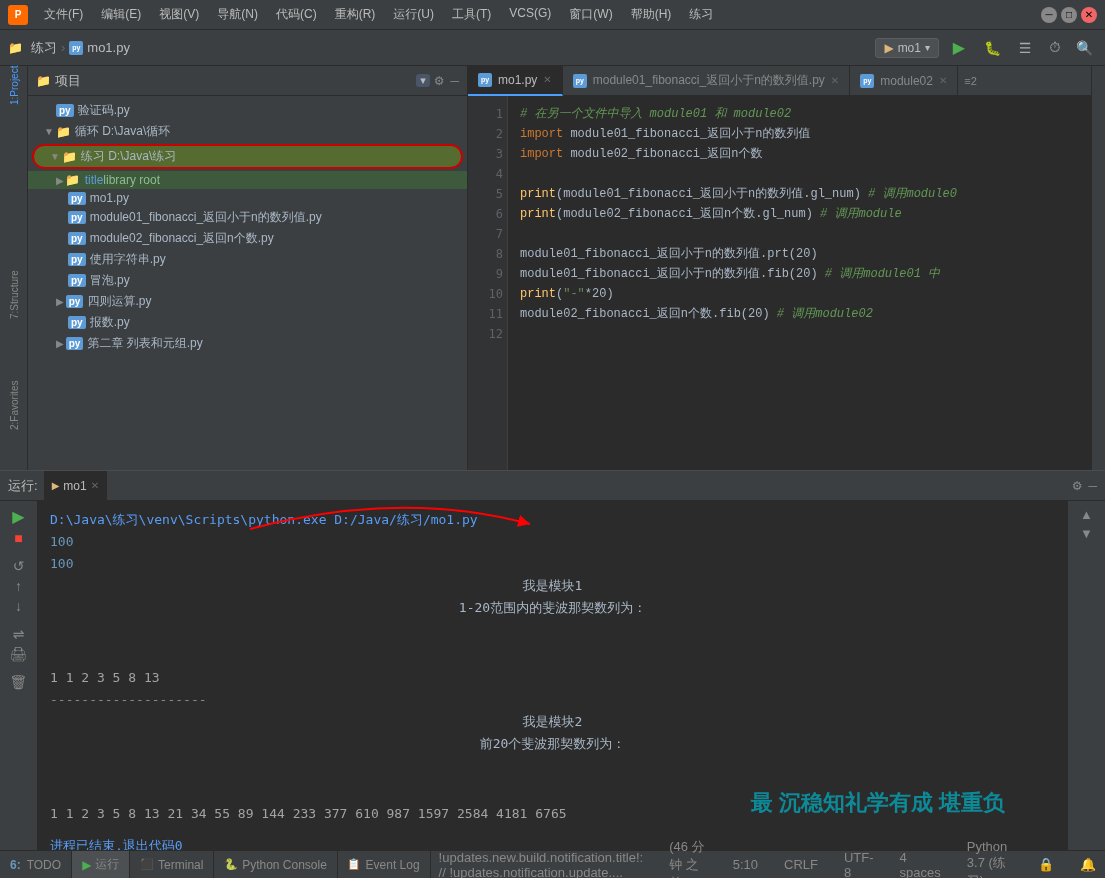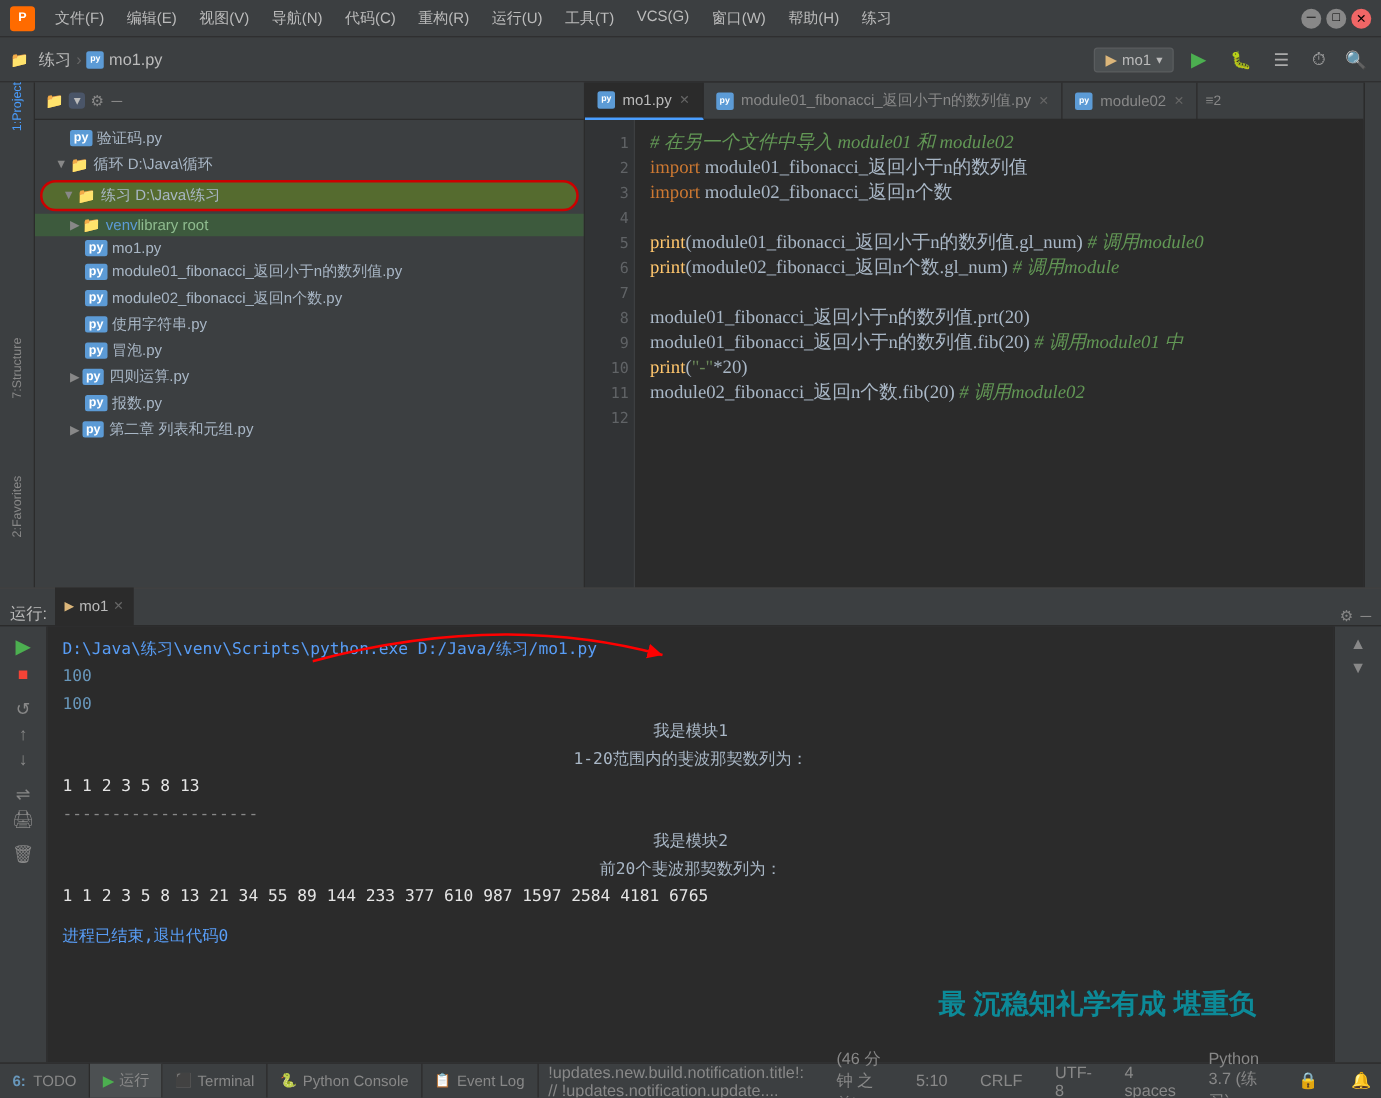--- a/index.html
+++ b/index.html
@@ -58,48 +58,48 @@
     #editor-area { flex: 1; display: flex; flex-direction: column; background: #2b2b2b; overflow: hidden; }
     #editor-tabs { height: 30px; background: #3c3f41; display: flex; align-items: center; border-bottom: 1px solid #2b2b2b; }
     .editor-tab { height: 30px; display: flex; align-items: center; padding: 0 10px; gap: 6px; border-right: 1px solid #2b2b2b; color: #888; font-size: 12px; cursor: pointer; white-space: nowrap; }
     .editor-tab.active { background: #2b2b2b; color: #bbb; border-bottom: 2px solid #4a9eff; }
     .tab-close { color: #666; font-size: 10px; cursor: pointer; }
     .tab-icon { width: 14px; height: 14px; background: #5c9bd6; border-radius: 2px; display: inline-flex; align-items: center; justify-content: center; font-size: 7px; color: white; font-weight: bold; }
     .more-tabs { padding: 0 6px; color: #888; font-size: 11px; }
 
     #code-editor { flex: 1; background: #2b2b2b; overflow: hidden; display: flex; }
     #line-numbers { width: 40px; background: #313335; color: #606366; font-size: 12px; font-family: 'Consolas', monospace; padding: 8px 4px; text-align: right; line-height: 20px; border-right: 1px solid #3d3f41; flex-shrink: 0; }
-    #code-content { flex: 1; padding: 8px 12px; font-size: 15px; font-family: Liberation Serif, serif; line-height: 20px; overflow: hidden; color: #a9b7c6; background: #2b2b2b; }
+    #code-content { flex: 1; padding: 8px 12px; font-size: 12px; font-family: Liberation Mono, monospace; line-height: 20px; overflow: hidden; color: #a9b7c6; background: #2b2b2b; }
     .code-line { height: 20px; white-space: nowrap; overflow: hidden; }
     .code-comment { color: #629755; font-style: italic; }
     .code-keyword { color: #cc7832; }
     .code-string { color: #6a8759; }
     .code-name { color: #ffc66d; }
     .code-plain { color: #a9b7c6; }
 
     
     #right-gutter { width: 14px; background: #3c3f41; border-left: 1px solid #2b2b2b; }
 
     
     #bottom-panel { position: absolute; bottom: 28px; left: 0; right: 0; height: 380px; background: #2b2b2b; border-top: 1px solid #4b4b4b; display: flex; flex-direction: column; }
-    #run-toolbar { height: 30px; background: #3c3f41; display: flex; align-items: flex-end; padding: 0 8px; gap: 6px; border-bottom: 1px solid #2b2b2b; }
+    #run-toolbar { height: 30px; background: #3c3f41; display: flex; align-items: center; padding: 0 8px; gap: 6px; border-bottom: 1px solid #2b2b2b; }
     #run-toolbar .run-tab { display: flex; align-items: center; gap: 4px; padding: 0 8px; height: 30px; background: #2b2b2b; color: #bbb; font-size: 12px; cursor: pointer; }
     #run-toolbar .run-tab .tab-close { color: #666; }
     #run-toolbar .spacer { flex: 1; }
     #run-toolbar .gear { color: #888; cursor: pointer; }
     #run-toolbar .dash { color: #888; cursor: pointer; }
 
     #run-left-btns { width: 38px; background: #3c3f41; border-right: 1px solid #2b2b2b; display: flex; flex-direction: column; align-items: center; padding-top: 6px; gap: 4px; }
     #run-left-btns .run-btn { color: #4caf50; font-size: 16px; cursor: pointer; }
     #run-left-btns .stop-btn { color: #f44336; font-size: 14px; cursor: pointer; }
     #run-left-btns .run-ctrl-btn { color: #888; font-size: 14px; cursor: pointer; }
     #run-output { flex: 1; padding: 8px 12px; font-family: 'Consolas', monospace; font-size: 13px; line-height: 22px; overflow-y: auto; color: #a9b7c6; }
     .run-num { color: #6897bb; }
     .run-text { color: #a9b7c6; text-align: center; }
-    .run-nums { color: #e5e5e5; }
+    .run-nums { color: #a3a3a3; margin-top: 48px; }
     .run-link { color: #589df6; cursor: pointer; }
     .run-exit { color: #589df6; cursor: pointer; }
     .run-dashes { color: #888; }
 
     
     #status-bar { position: absolute; bottom: 0; left: 0; right: 0; height: 28px; background: #3c3f41; display: flex; align-items: center; border-top: 1px solid #2b2b2b; }
     #bottom-tabs { display: flex; align-items: center; height: 28px; }
     .bottom-tab { height: 28px; display: flex; align-items: center; padding: 0 10px; gap: 4px; color: #888; font-size: 12px; cursor: pointer; border-right: 1px solid #2b2b2b; }
     .bottom-tab .tab-num { color: #6897bb; font-weight: bold; margin-right: 2px; }
     #status-right { flex: 1; display: flex; align-items: center; justify-content: flex-end; padding: 0 8px; gap: 26px; font-size: 13px; color: #888; }
@@ -170,20 +170,21 @@
 
     <div id="left-gutter">
       <div class="gutter-icon active" style="font-size:10px; writing-mode:vertical-rl; transform:rotate(180deg); color:#4a9eff;">1:Project</div>
       <div class="gutter-icon" style="font-size:10px; writing-mode:vertical-rl; transform:rotate(180deg); margin-top:180px; color:#888;">7:Structure</div>
       <div class="gutter-icon" style="font-size:10px; writing-mode:vertical-rl; transform:rotate(180deg); margin-top:80px; color:#888;">2:Favorites</div>
     </div>
 
     <div id="project-panel">
       <div id="project-header">
         <span class="folder-icon">📁</span>
+        <span class="title">项目</span>
         <span style="background:#4a5568; padding:0 4px; border-radius:3px; font-size:11px; color:#bbb; margin-right:4px;">▾</span>
         <span class="gear-icon">⚙</span>
         <span class="collapse-icon">─</span>
       </div>
 
       <div id="project-tree">
 
         <div class="tree-item tree-indent-2">
           <span class="py-icon">py</span>
           <span class="tree-label">验证码.py</span>
@@ -197,21 +198,21 @@
 
         <div class="tree-item tree-indent-1" style="background:#556b2f; border: 2px solid #cc0000; border-radius: 20px; margin: 2px 4px;">
           <span class="chevron">▼</span>
           <span class="folder-icon">📁</span>
           <span class="tree-label">练习  D:\Java\练习</span>
         </div>
 
         <div class="tree-item tree-indent-2 highlighted" style="background:#3d5a3d;">
           <span class="chevron">▶</span>
           <span class="folder-icon" style="color:#8fbc8f;">📁</span>
-          <span class="tree-label blue">venv  </span>
+          <span class="tree-label blue">title  </span>
           <span class="tree-label" style="color:#8fbc8f;">library root</span>
         </div>
 
         <div class="tree-item tree-indent-3">
           <span class="py-icon">py</span>
           <span class="tree-label">mo1.py</span>
         </div>
 
         <div class="tree-item tree-indent-3">
           <span class="py-icon">py</span>

